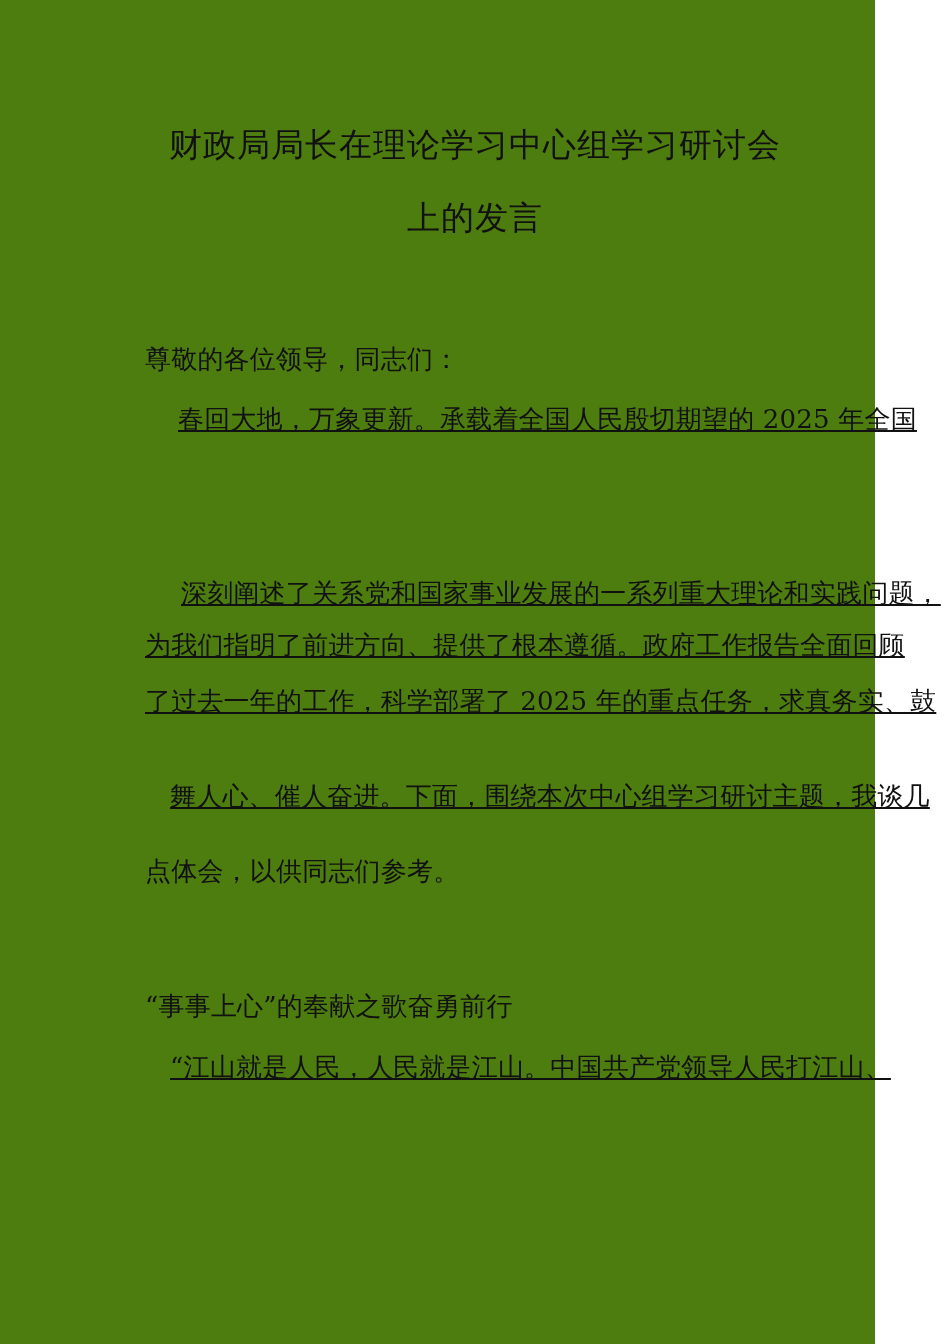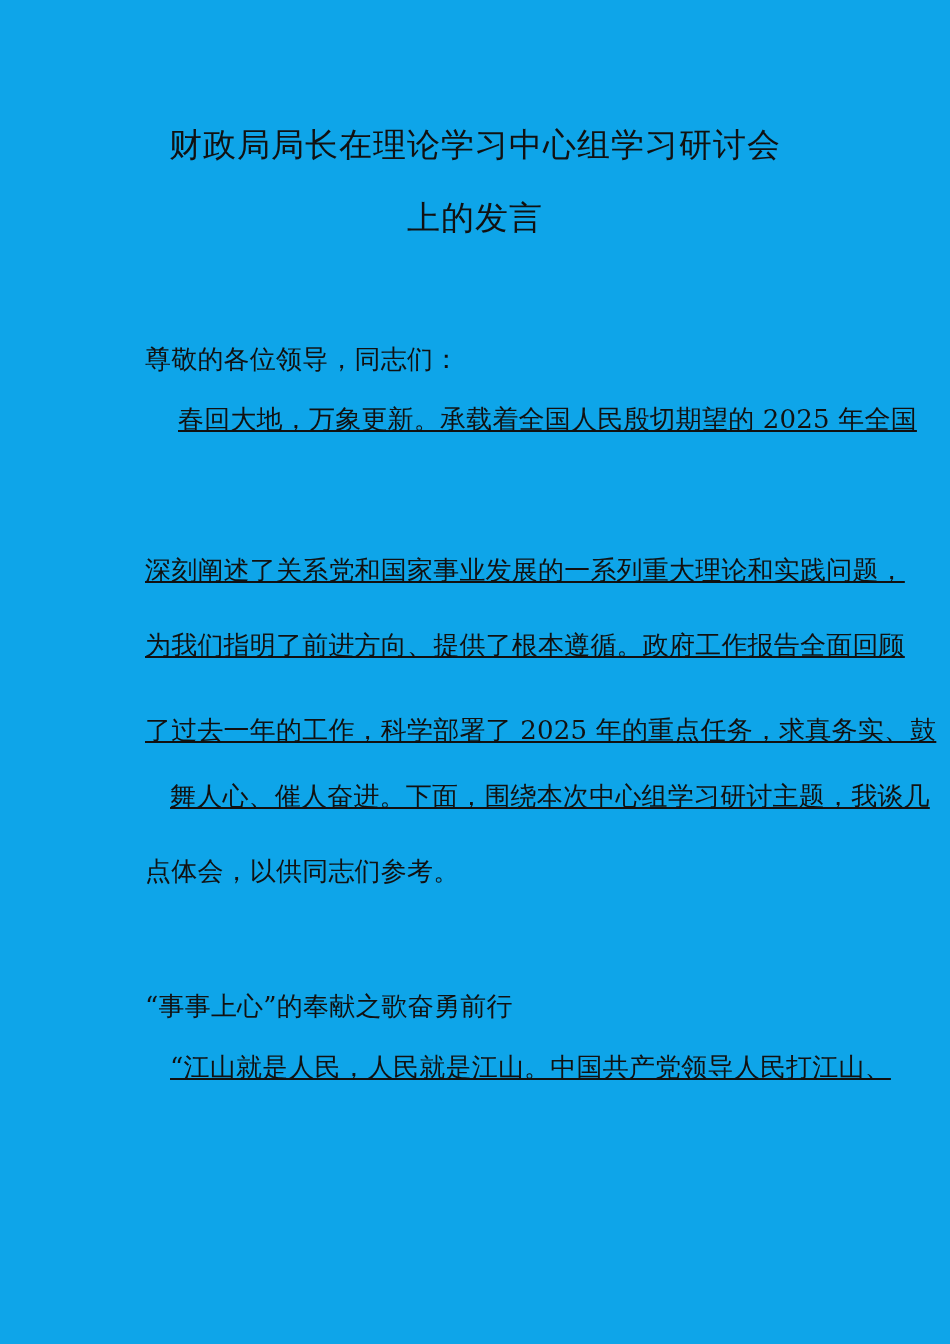--- a/index.html
+++ b/index.html
@@ -11,23 +11,23 @@
       width: 950px;
       height: 1344px;
       position: relative;
       overflow: hidden;
       font-family: "DejaVu Serif", "Liberation Serif", serif;
       color: #111111;
     }
     .page {
       position: absolute;
       left: 0; top: 0;
-      width: 950px;
+      width: 875px;
       height: 1344px;
-      background: #0ea5e9;
+      background: #4d7c0f;
     }
     .title-line {
       position: absolute;
       left: 0;
       width: 950px;
       text-align: center;
       font-size: 33px;
       line-height: 40px;
       letter-spacing: 1px;
       white-space: nowrap;
@@ -61,23 +61,23 @@
 <body>
 
 <div class="page">
 
   <div class="title-line t1">财政局局长在理论学习中心组学习研讨会</div>
   <div class="title-line t2">上的发言</div>
 
   <div class="line" style="top:345px;">尊敬的各位领导，同志们：</div>
 
   <div class="line indent justify" style="top:405px;">春回大地，万象更新。承载着全国人民殷切期望的 2025 年全国</div>
-  <div class="line justify" style="top:556px;">深刻阐述了关系党和国家事业发展的一系列重大理论和实践问题，</div>
+  <div class="line justify" style="top:579px;margin-left:36px;">深刻阐述了关系党和国家事业发展的一系列重大理论和实践问题，</div>
   <div class="line justify" style="top:631px;">为我们指明了前进方向、提供了根本遵循。政府工作报告全面回顾</div>
-  <div class="line justify" style="top:716px;">了过去一年的工作，科学部署了 2025 年的重点任务，求真务实、鼓</div>
+  <div class="line justify" style="top:687px;">了过去一年的工作，科学部署了 2025 年的重点任务，求真务实、鼓</div>
   <div class="line justify" style="top:782px;margin-left:25px;">舞人心、催人奋进。下面，围绕本次中心组学习研讨主题，我谈几</div>
   <div class="line" style="top:857px;">点体会，以供同志们参考。</div>
 
   <div class="line" style="top:992px;">“事事上心”的奉献之歌奋勇前行</div>
 
   <div class="line quote-indent justify" style="top:1053px;">“江山就是人民，人民就是江山。中国共产党领导人民打江山、</div>
 
 </div>
 
 </body></html>

